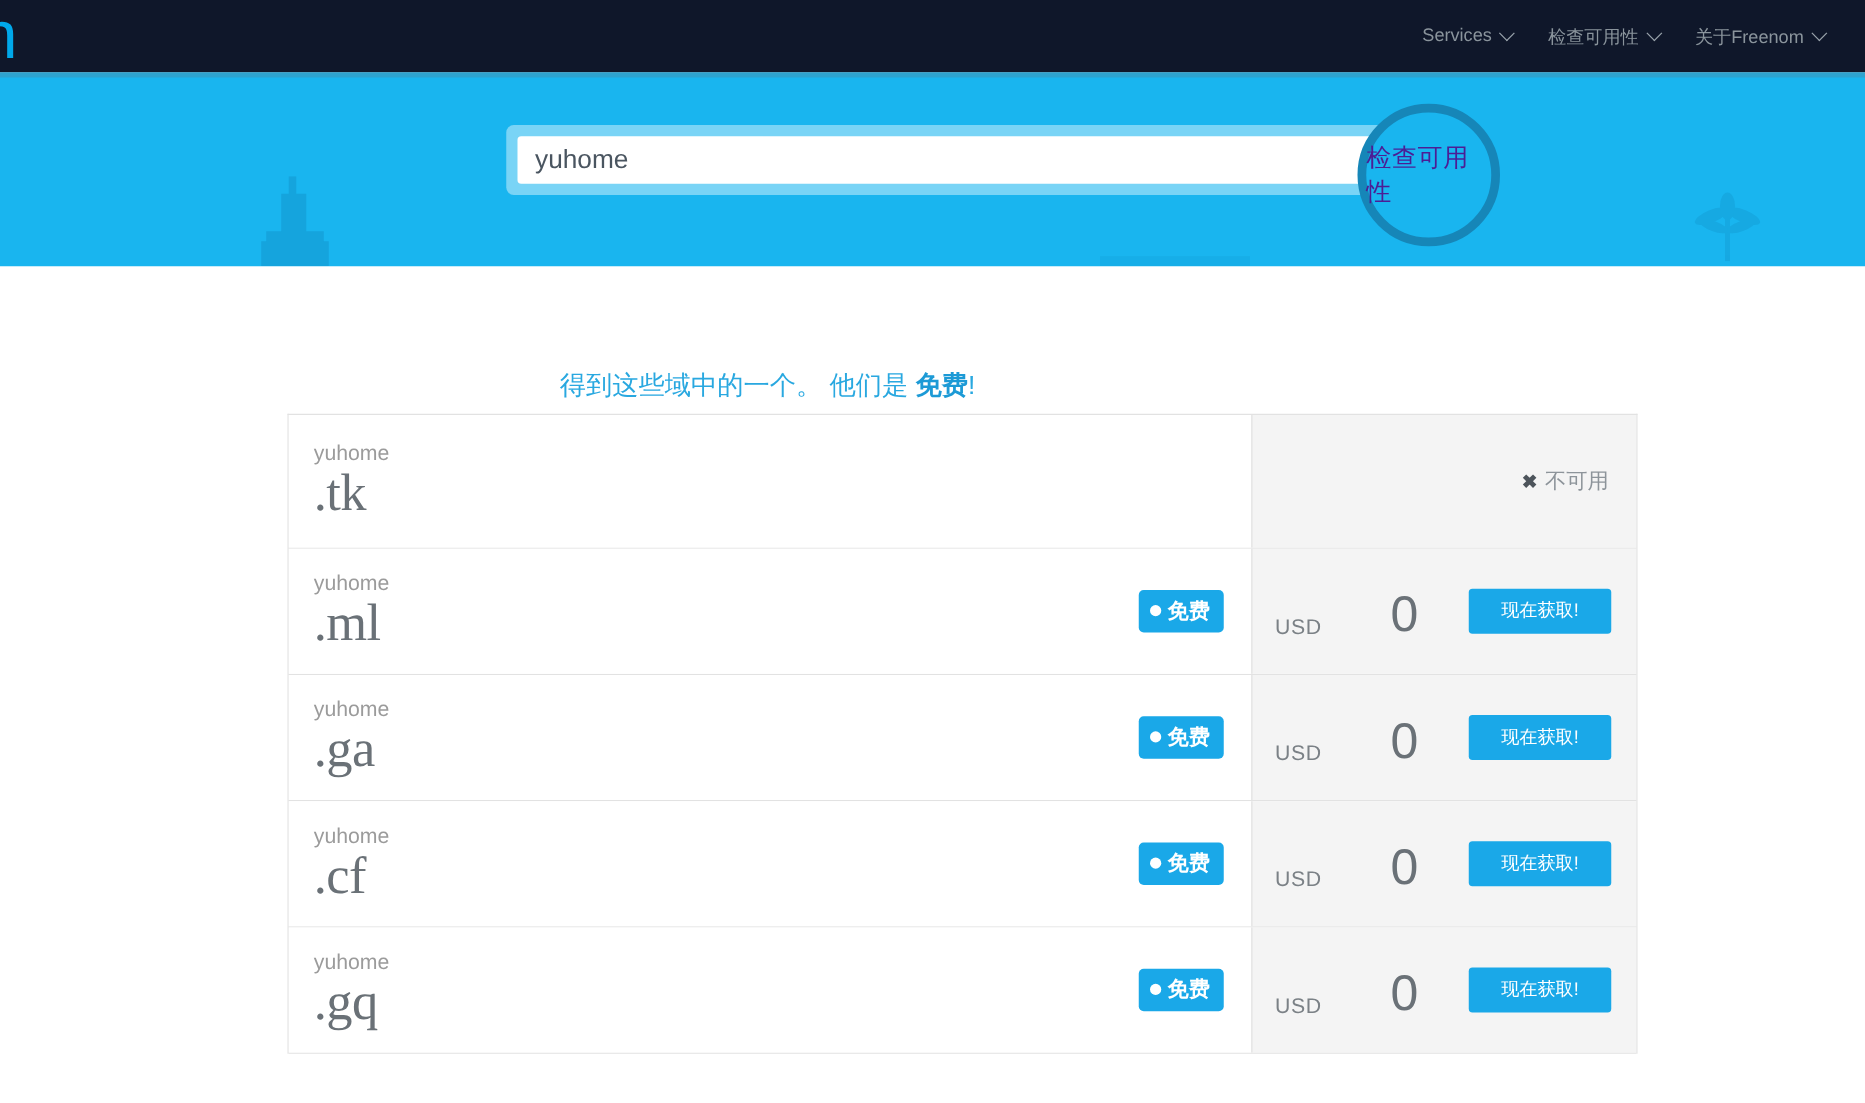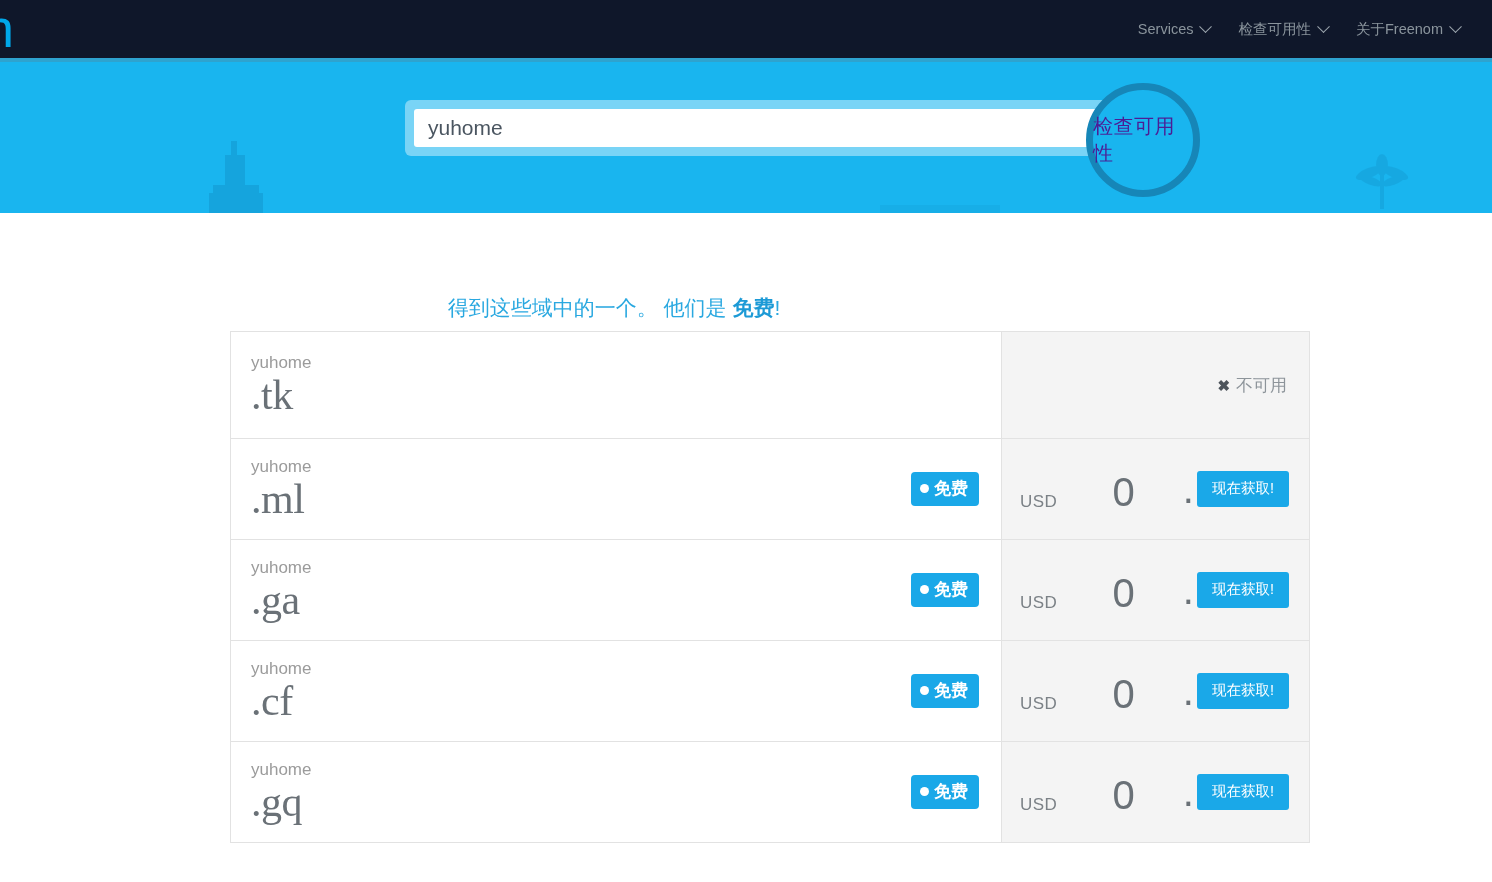--- a/index.html
+++ b/index.html
@@ -210,21 +210,21 @@
 
   .get-btn {
     position: absolute; right: 20px; top: 50%;
     transform: translateY(-50%);
     background: #1aa8e8;
     color: #ffffff;
     border: none;
     border-radius: 3px;
     font-family: "Liberation Sans", sans-serif;
     font-size: 14.5px;
-    padding: 8px 15px 9px;
+    padding: 8px 26px 9px;
     cursor: pointer;
     white-space: nowrap;
   }
 
   .unavail {
     position: absolute; right: 22px; top: 50%;
     transform: translateY(-50%);
     display: flex; align-items: center; gap: 6px;
     font-size: 17px;
     color: #8d949a;

